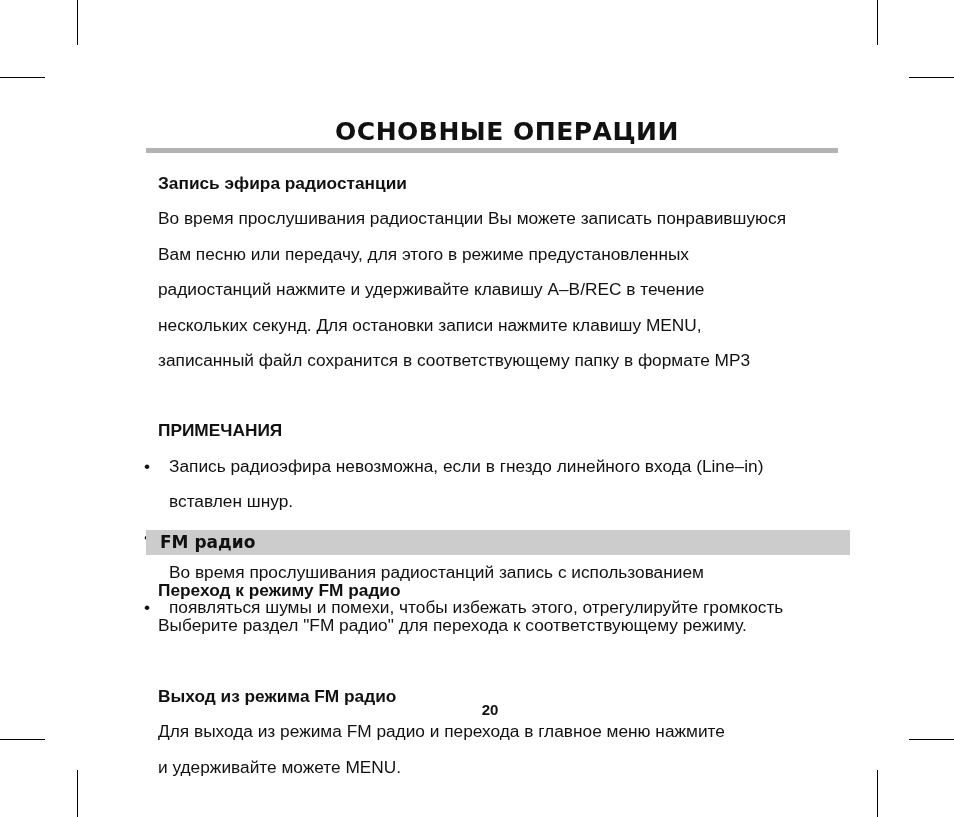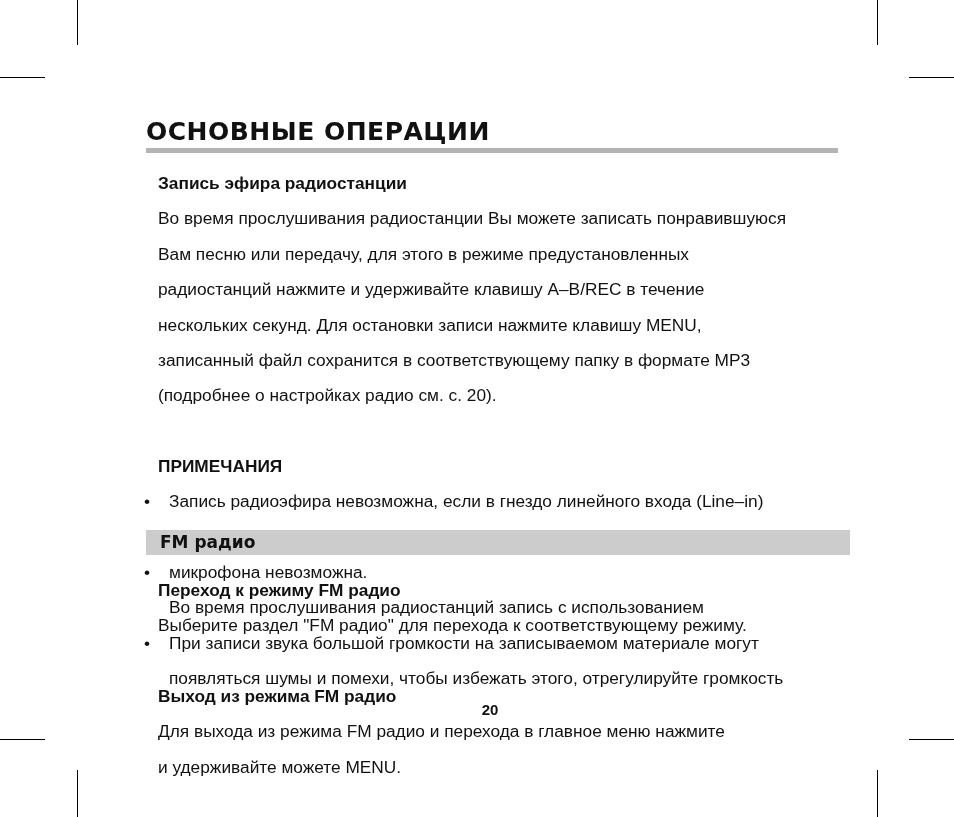--- a/index.html
+++ b/index.html
@@ -1,18 +1,18 @@
 <!DOCTYPE html>
 <html><head>
 <meta charset="utf-8">
 <style>
   html, body { margin:0; padding:0; background:#ffffff; }
   body { width:954px; height:817px; position:relative; overflow:hidden; font-family:"Liberation Sans", sans-serif; color:#111; }
   .crop { position:absolute; background:#000; }
-  .title { position:absolute; left:146px; width:692px; top:116px; text-align:left; font-family:"DejaVu Sans", sans-serif; font-weight:900; font-size:25px; letter-spacing:0.5px; line-height:32px; }
+  .title { position:absolute; left:161px; width:692px; top:116px; text-align:center; font-family:"DejaVu Sans", sans-serif; font-weight:900; font-size:25px; letter-spacing:0.5px; line-height:32px; }
   .rule { position:absolute; left:146px; width:692px; top:148px; height:5px; background:#b3b3b3; }
   .content { position:absolute; left:146px; width:700px; top:160px; font-size:17.3px; line-height:23.4px; }
   .h { font-weight:bold; }
   p { margin:12px; }
   .gap { height:23px; }
   .notes-title { font-weight:bold; }
   ul { list-style:none; margin:0; padding:0; }
   li { position:relative; padding-left:11px; }
   li .bullet { position:absolute; left:-2px; top:0; }
   .fm-bar { position:absolute; left:146px; width:704px; top:530px; height:25px; background:#cccccc; }
@@ -36,38 +36,36 @@
 <div class="rule"></div>
 
 <div class="content">
   <p class="h">Запись эфира радиостанции</p>
   <div>
     <p>Во время прослушивания радиостанции Вы можете записать понравившуюся</p>
     <p>Вам песню или передачу, для этого в режиме предустановленных</p>
     <p>радиостанций нажмите и удерживайте клавишу A–B/REC в течение</p>
     <p>нескольких секунд. Для остановки записи нажмите клавишу MENU,</p>
     <p>записанный файл сохранится в соответствующему папку в формате MP3</p>
-    <p>(подробнее о настройках радио см. с. 20).</p>
   </div>
   <div class="gap"></div>
   <p class="notes-title">ПРИМЕЧАНИЯ</p>
   <ul>
     <li>
       <span class="bullet">•</span>
       <p>Запись радиоэфира невозможна, если в гнездо линейного входа (Line–in)</p>
       <p>вставлен шнур.</p>
     </li>
     <li>
       <span class="bullet">•</span>
       <p>микрофона невозможна.</p>
       <p>Во время прослушивания радиостанций запись с использованием</p>
     </li>
     <li>
       <span class="bullet">•</span>
-      <p>При записи звука большой громкости на записываемом материале могут</p>
       <p>появляться шумы и помехи, чтобы избежать этого, отрегулируйте громкость</p>
     </li>
   </ul>
 </div>
 
 <div class="fm-bar">
   <span>FM радио</span>
 </div>
 
 <div class="content2">

